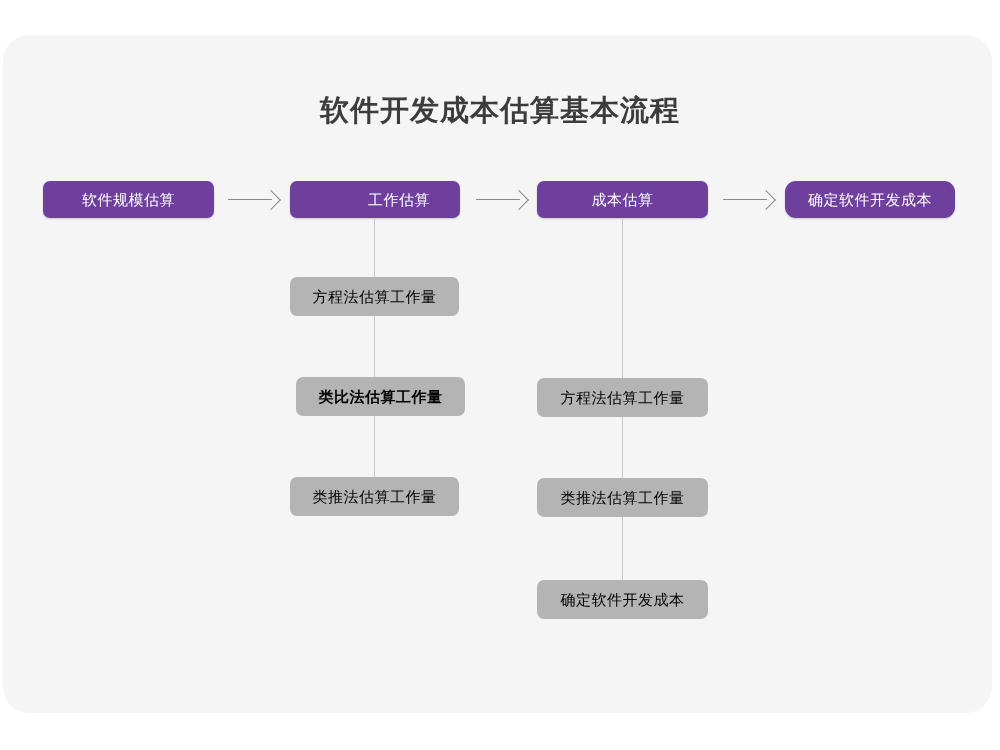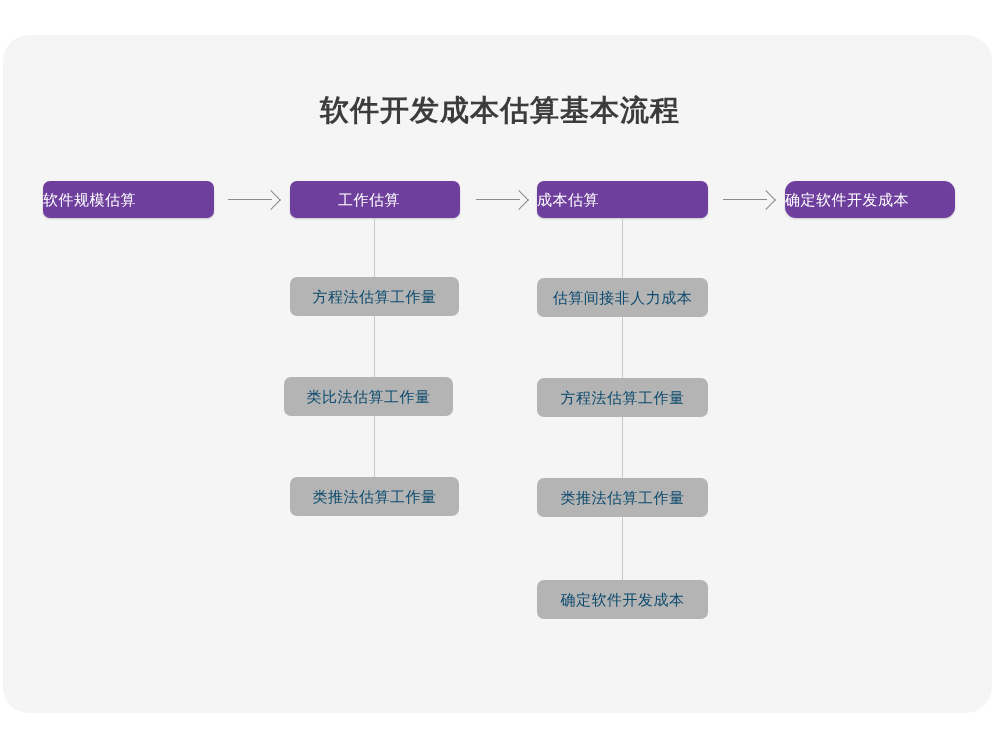--- a/index.html
+++ b/index.html
@@ -48,34 +48,34 @@
 
   
   .stage-box {
     position: absolute;
     height: 37px;
     background: #6f3f9e;
     border-radius: 7px;
     color: #ffffff;
     font-size: 15px;
     line-height: 37px;
-    text-align: left;
+    text-align: center;
     letter-spacing: 0.5px;
     white-space: nowrap;
     box-shadow: 0 1px 2px rgba(0,0,0,0.18);
     box-sizing: border-box;
   }
 
   
   .sub-box {
     position: absolute;
     height: 39px;
     background: #b4b4b4;
     border-radius: 7px;
-    color: #0c4a6e;
+    color: #000000;
     font-size: 15px;
     line-height: 39px;
     text-align: center;
     letter-spacing: 0.5px;
     white-space: nowrap;
     box-sizing: border-box;
   }
 
   
   .arrow-connector {
@@ -137,25 +137,24 @@
     <div class="head" style="left:36px;"></div>
   </div>
 
   <div class="arrow-connector" style="left:723px; top:190px; width:50px;">
     <div class="shaft" style="width:44px;"></div>
     <div class="head" style="left:36px;"></div>
   </div>
 
   <div class="sub-box" style="left:290px; top:277px; width:169px;">方程法估算工作量</div>
 
-  <div class="sub-box" style="left:284px; top:377px; width:169px;">类比法估算工作量</div>
+  <div class="sub-box" style="left:296px; top:377px; width:169px;font-weight:bold;">类比法估算工作量</div>
 
   <div class="sub-box" style="left:290px; top:477px; width:169px;">类推法估算工作量</div>
 
-  <div class="sub-box" style="left:537px; top:278px; width:171px;">估算间接非人力成本</div>
 
   <div class="sub-box" style="left:537px; top:378px; width:171px;">方程法估算工作量</div>
 
   <div class="sub-box" style="left:537px; top:478px; width:171px;">类推法估算工作量</div>
 
   <div class="sub-box" style="left:537px; top:580px; width:171px;">确定软件开发成本</div>
 
 </div>
 
 </body></html>

